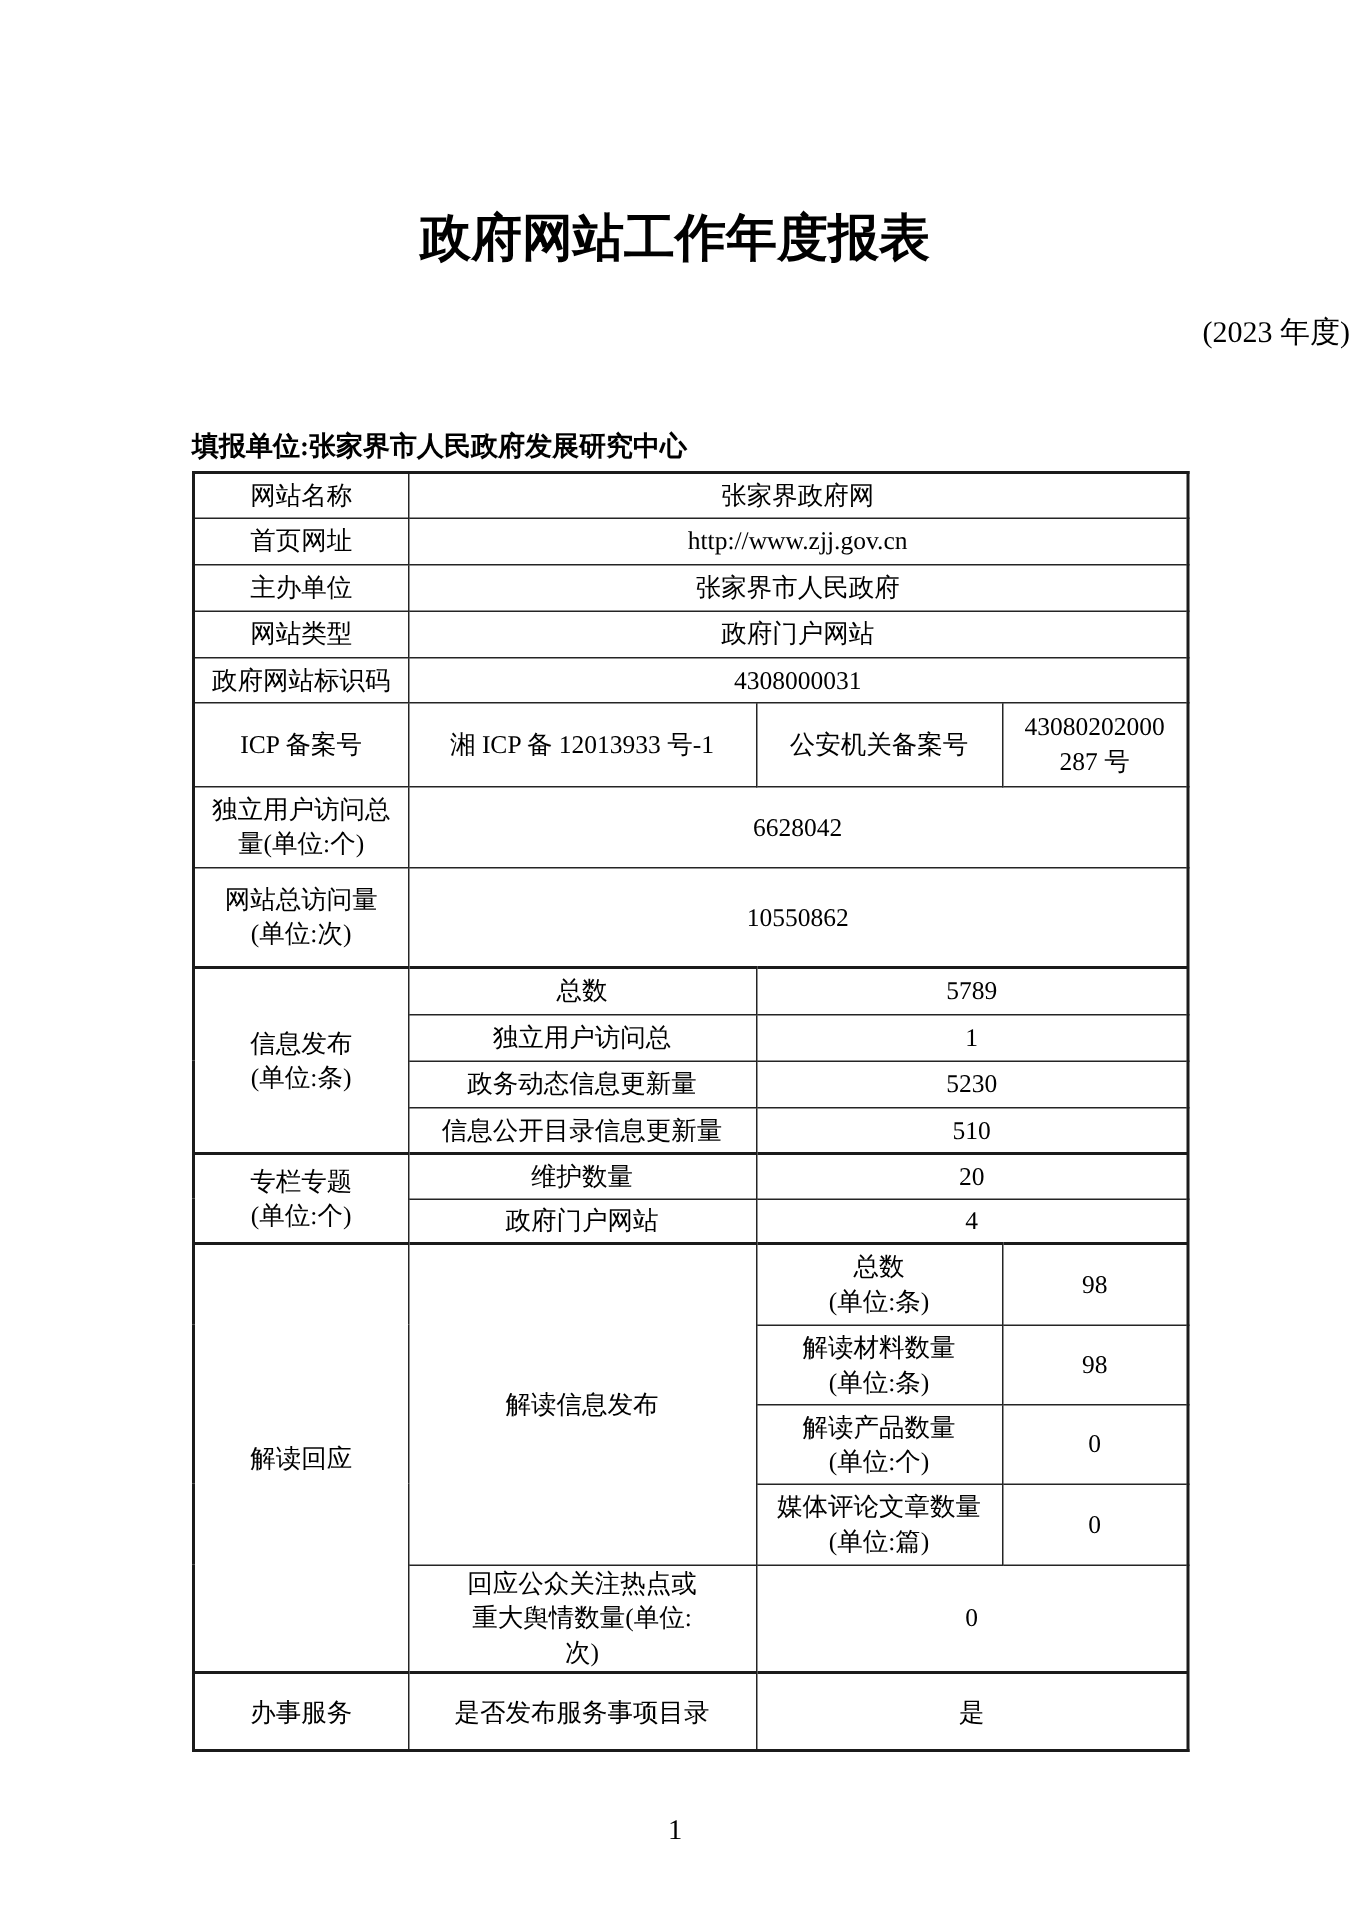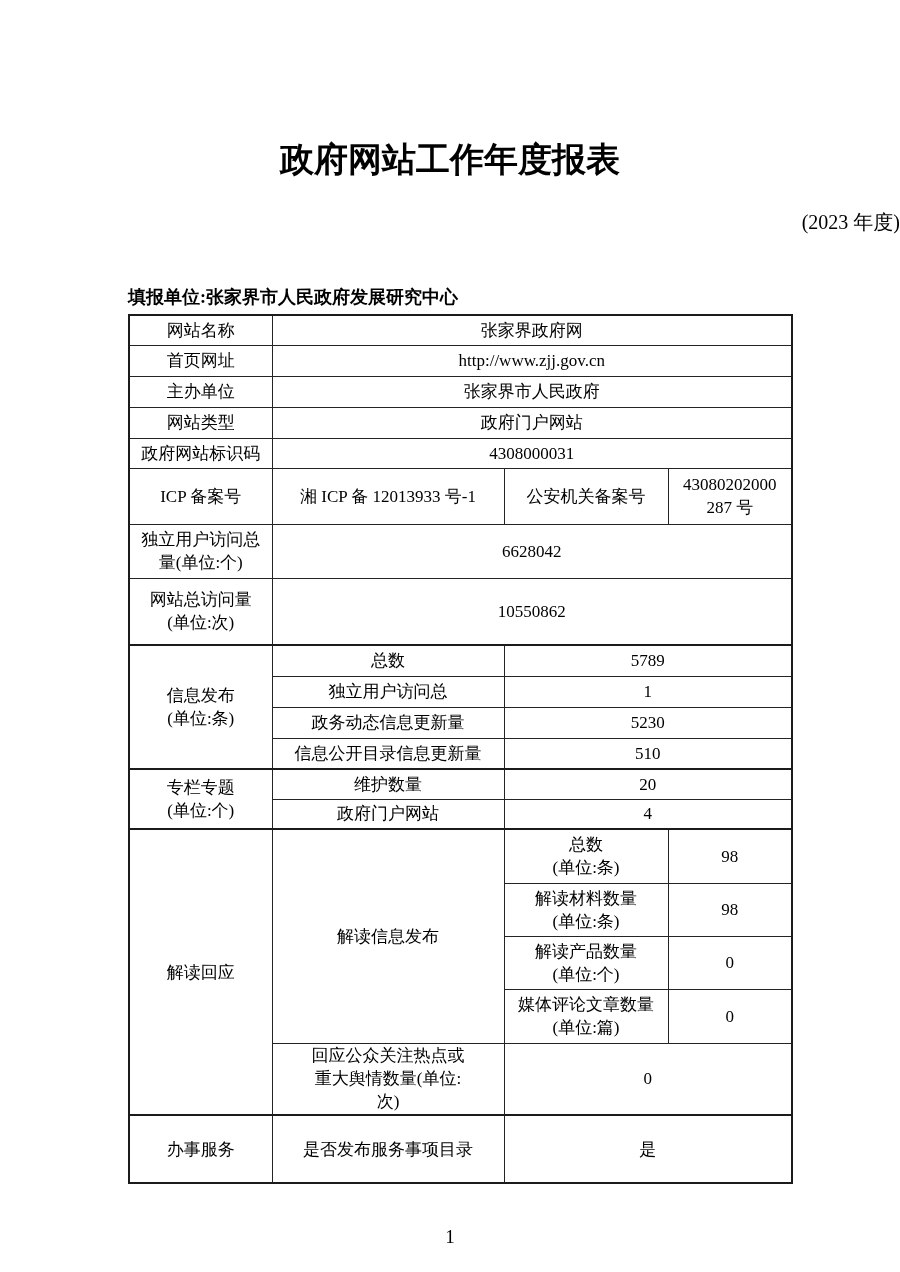--- a/index.html
+++ b/index.html
@@ -31,21 +31,21 @@
   table.report td{
     border:1px solid #242424;
     text-align:center;vertical-align:middle;
     font-size:17px;line-height:23px;
     white-space:pre-line;
     padding:0 3px;
     overflow:hidden;
   }
   tr.sect td{border-top-width:2px;border-top-color:#1b1b1b;}
   .h30{height:30px}.h31{height:31px}.h32{height:31px}
-  .h52{height:68px}.h53{height:53px}.h54{height:54px}
+  .h52{height:52px}.h53{height:53px}.h54{height:54px}
   .h55{height:67px}.h56{height:56px}.h72{height:72px}
   td.vbottom{vertical-align:bottom;padding-bottom:3px;}
   td.vtop{vertical-align:top;padding-top:7px;}
   .page-number{
     margin-top:42px;text-align:center;
     font-size:19px;line-height:22px;
   }
 </style>
 </head>
 <body>

